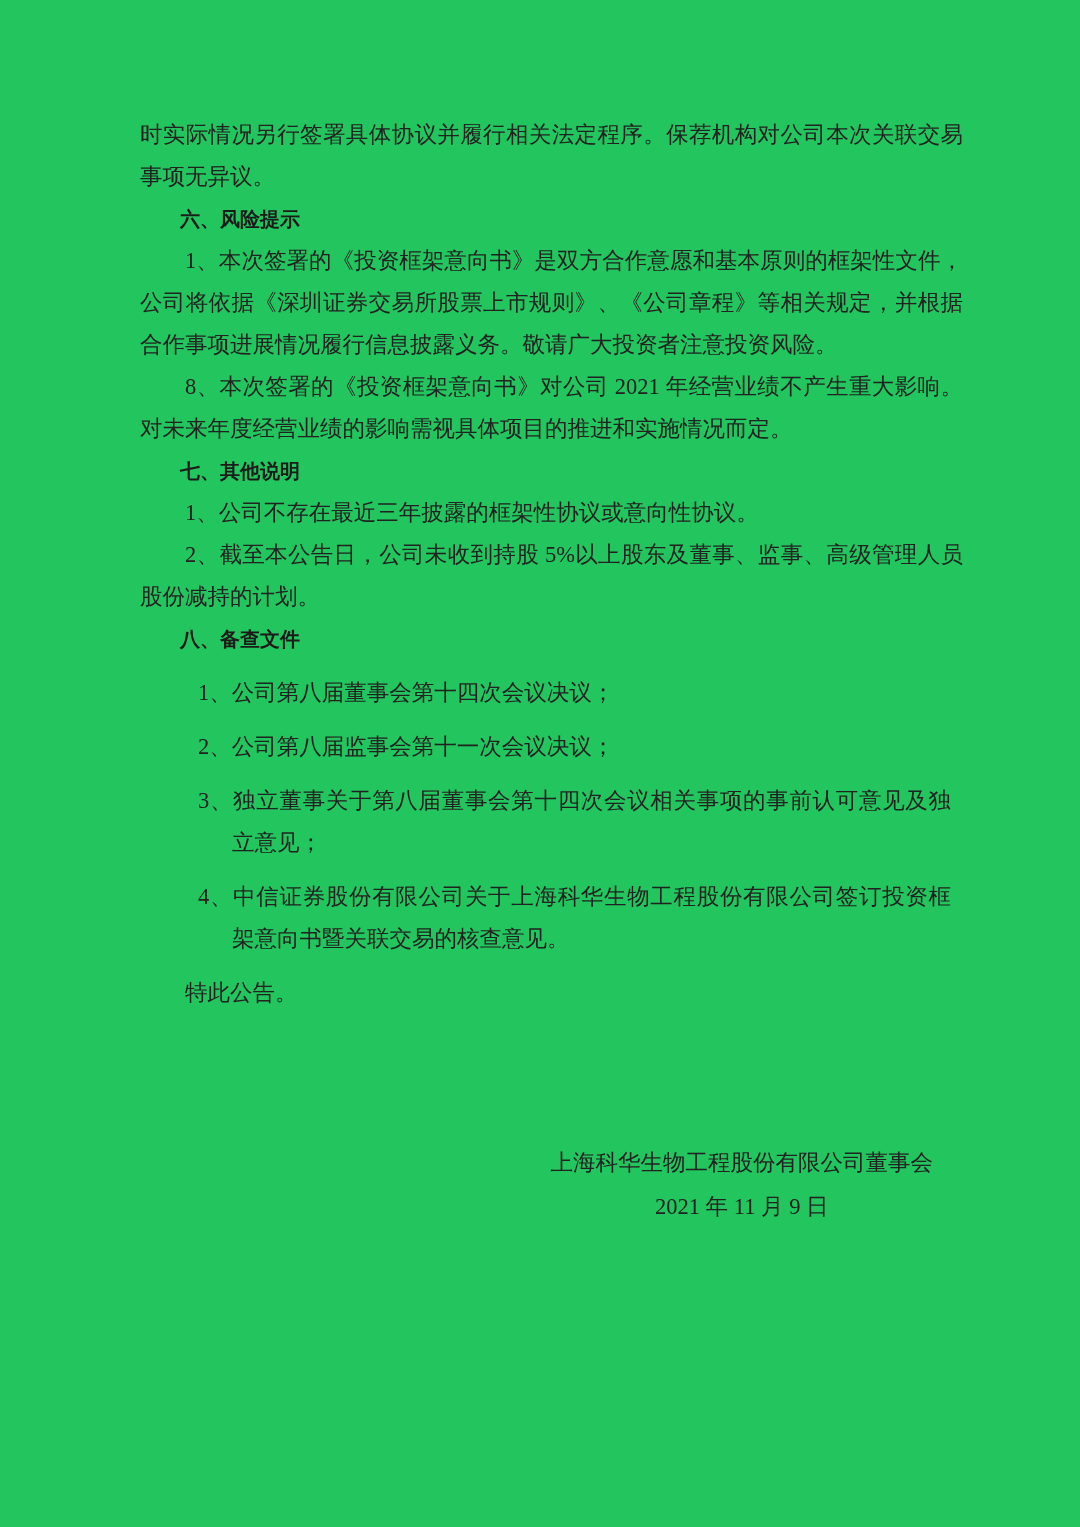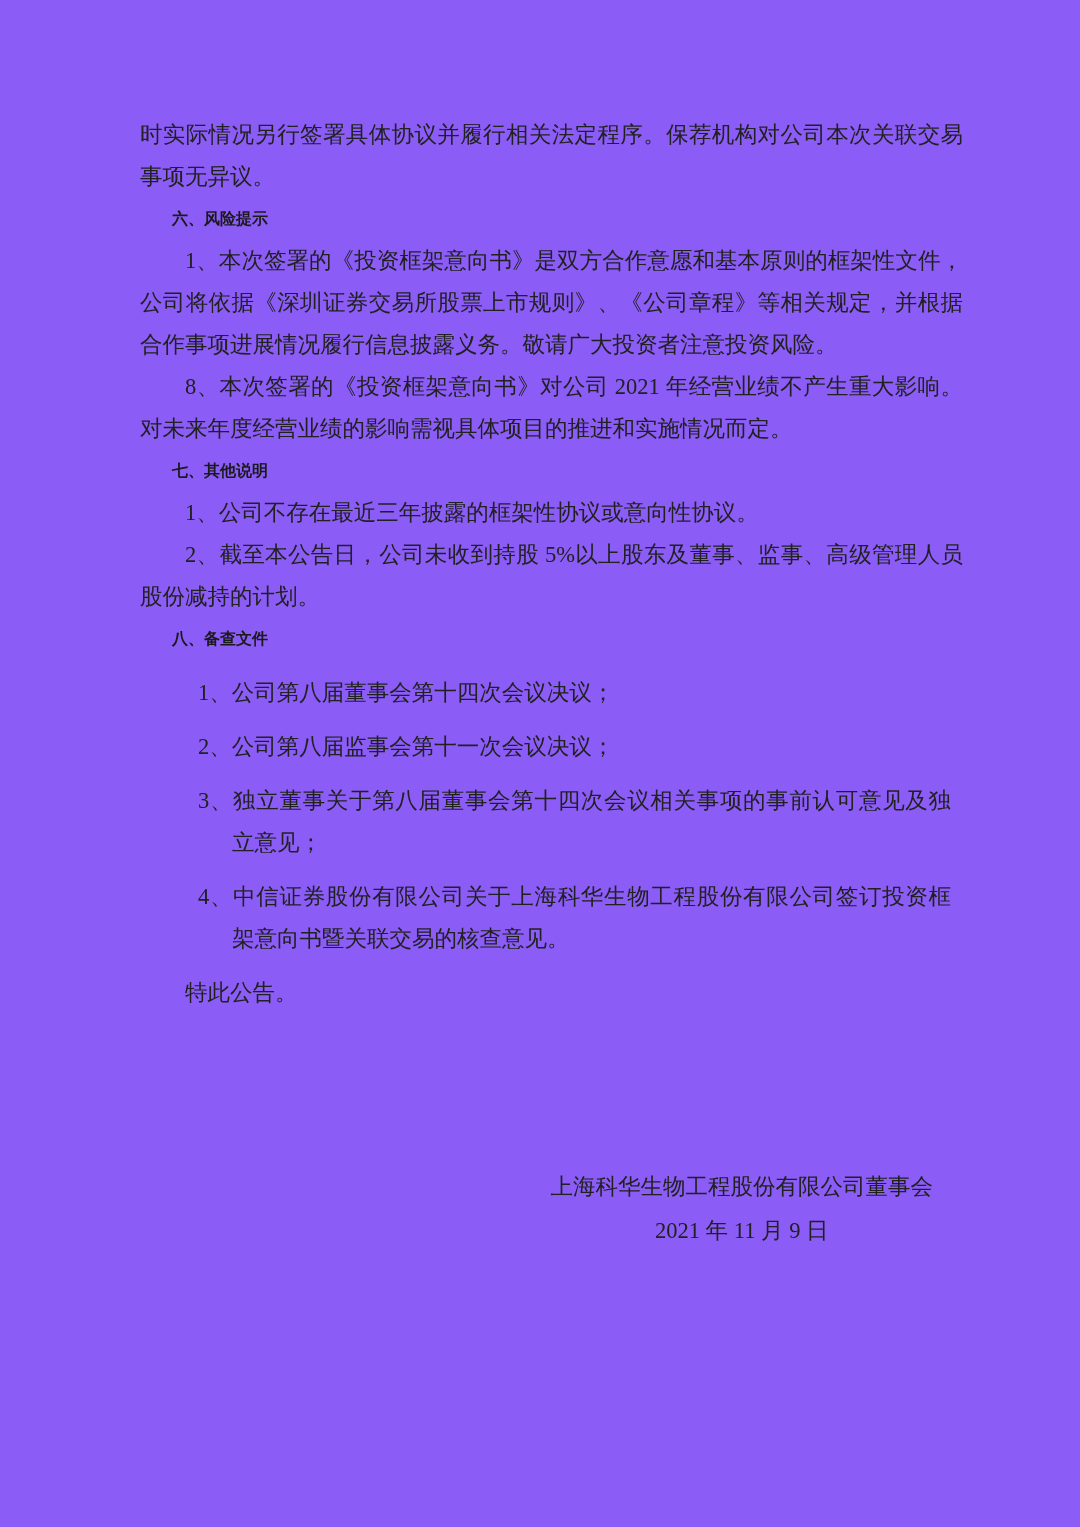--- a/index.html
+++ b/index.html
@@ -4,21 +4,21 @@
 <style>
   html, body {
     margin: 0;
     padding: 0;
     background: #ffffff;
   }
   .page {
     position: relative;
     width: 1080px;
     height: 1527px;
-    background: #8b5cf6;
+    background: #22c55e;
     box-sizing: border-box;
     padding: 114px 117px 0 140px;
     overflow: hidden;
   }
   .doc {
     font-family: "Liberation Serif", "DejaVu Serif", serif;
     font-size: 22.5px;
     line-height: 42px;
     color: #212121;
     text-align: justify;
@@ -27,21 +27,21 @@
     margin: 0;
     text-indent: 2em;
   }
   .doc p.continuation {
     text-indent: 0;
   }
   .sec-heading {
     margin: 0;
     font-family: "Liberation Sans", "DejaVu Sans", sans-serif;
     font-weight: bold;
-    font-size: 16px;
+    font-size: 20px;
     line-height: 42px;
     color: #1a1a1a;
     text-indent: 2em;
     text-align: left;
   }
   .doc-list .doc-list-item {
     margin: 12px;
     padding-left: 80px;
     text-indent: -34px;
     text-align: justify;
@@ -53,21 +53,20 @@
     margin-top: 128px;
     text-align: right;
     padding-right: 30px;
   }
   .sig-inner {
     display: inline-block;
     text-align: center;
   }
   .sig-company {
     line-height: 42px;
-    margin-top: 24px;
   }
   .sig-date {
     line-height: 46px;
   }
 </style>
 </head>
 <body>
 
 <div class="page">
   <div class="doc">

